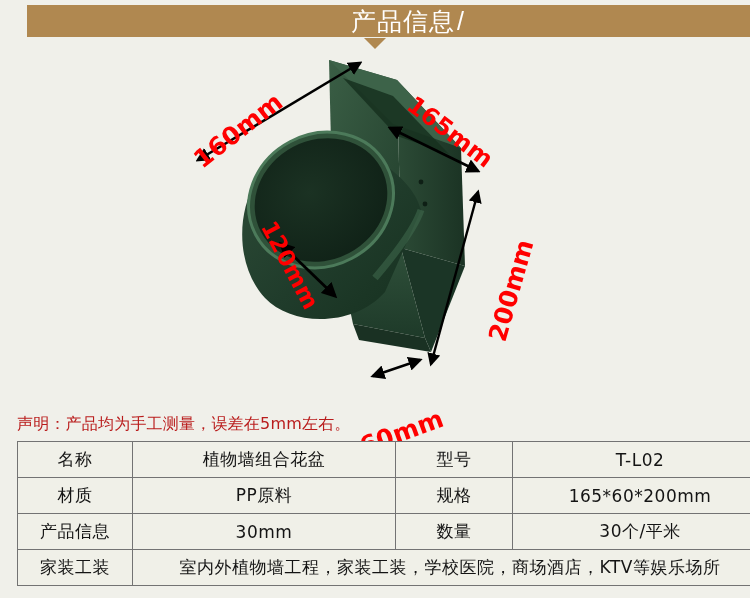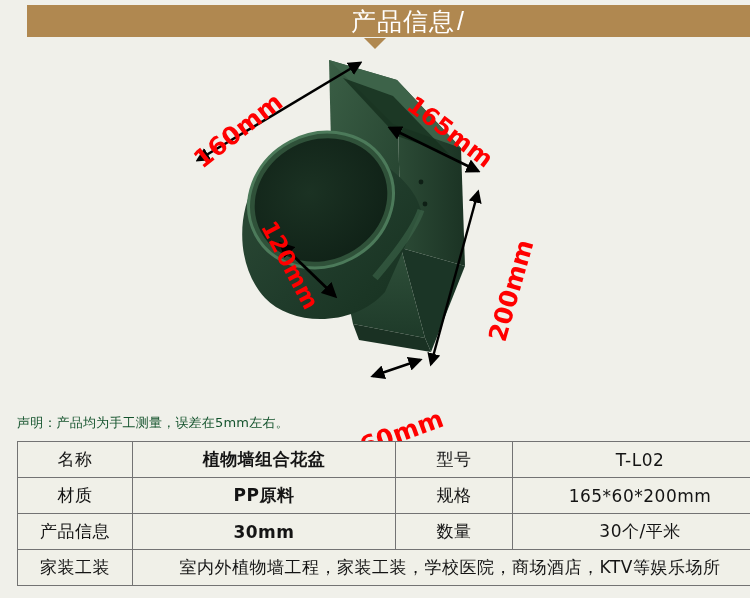--- a/index.html
+++ b/index.html
@@ -103,22 +103,22 @@
     width: 750px;
     height: 364px;
     pointer-events: none;
   }
 
   
   .disclaimer {
     position: absolute;
     left: 17px;
     top: 414px;
-    font-size: 13px;
-    color: #14532d;
+    font-size: 16px;
+    color: #b91c1c;
     letter-spacing: 0.2px;
     font-family: "DejaVu Sans", "Liberation Sans", sans-serif;
   }
 
   
   .spec-table {
     position: absolute;
     left: 17px;
     top: 441px;
     width: 716px;
@@ -131,21 +131,21 @@
     height: 35px;
     text-align: center;
     vertical-align: middle;
     font-size: 17px;
     color: #141414;
     letter-spacing: 0.5px;
     font-family: "DejaVu Sans", "Liberation Sans", sans-serif;
     padding: 0 4px;
   }
   .c-label { width: 106px; }
-  .c-value { width: 254px; font-weight: bold; }
+  .c-value { width: 254px; }
   .c-label2 { width: 108px; }
   .c-value2 { width: 246px; }
   .wide-value { letter-spacing: 0.8px; }
 </style>
 </head>
 <body>
 
 <div class="banner">
   <div class="banner-title">
     <span class="banner-cn">产品信息</span>

